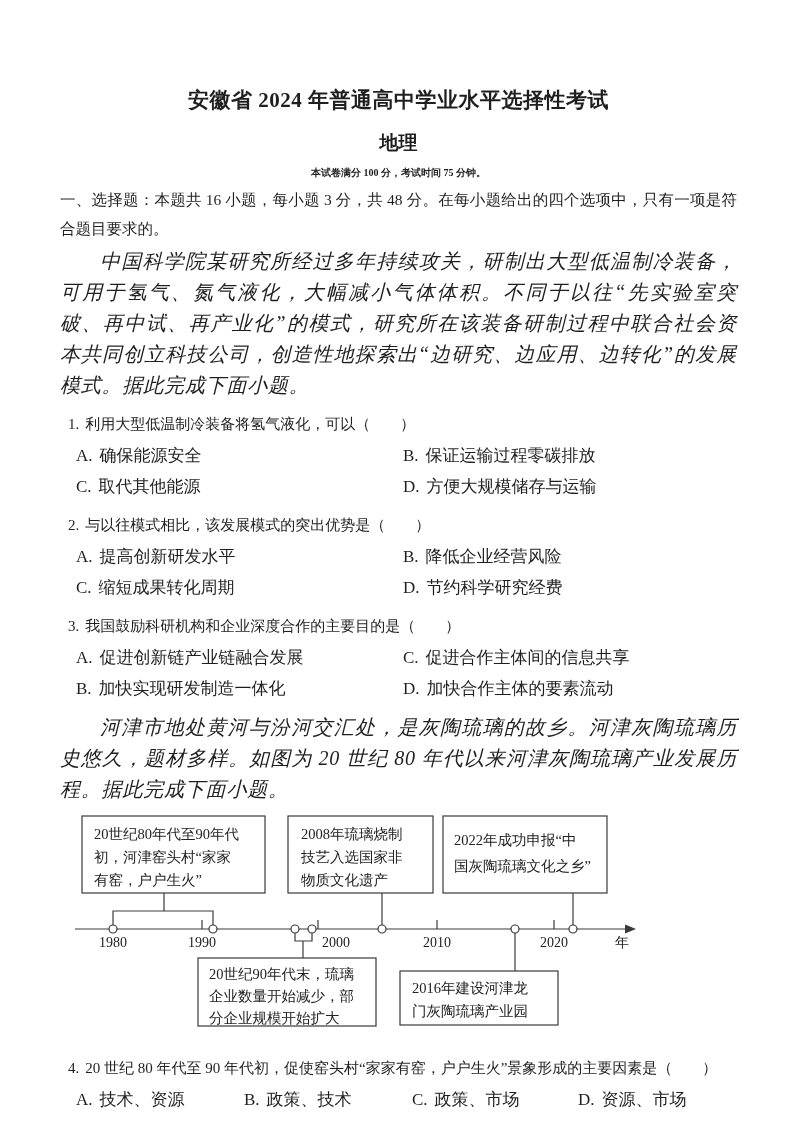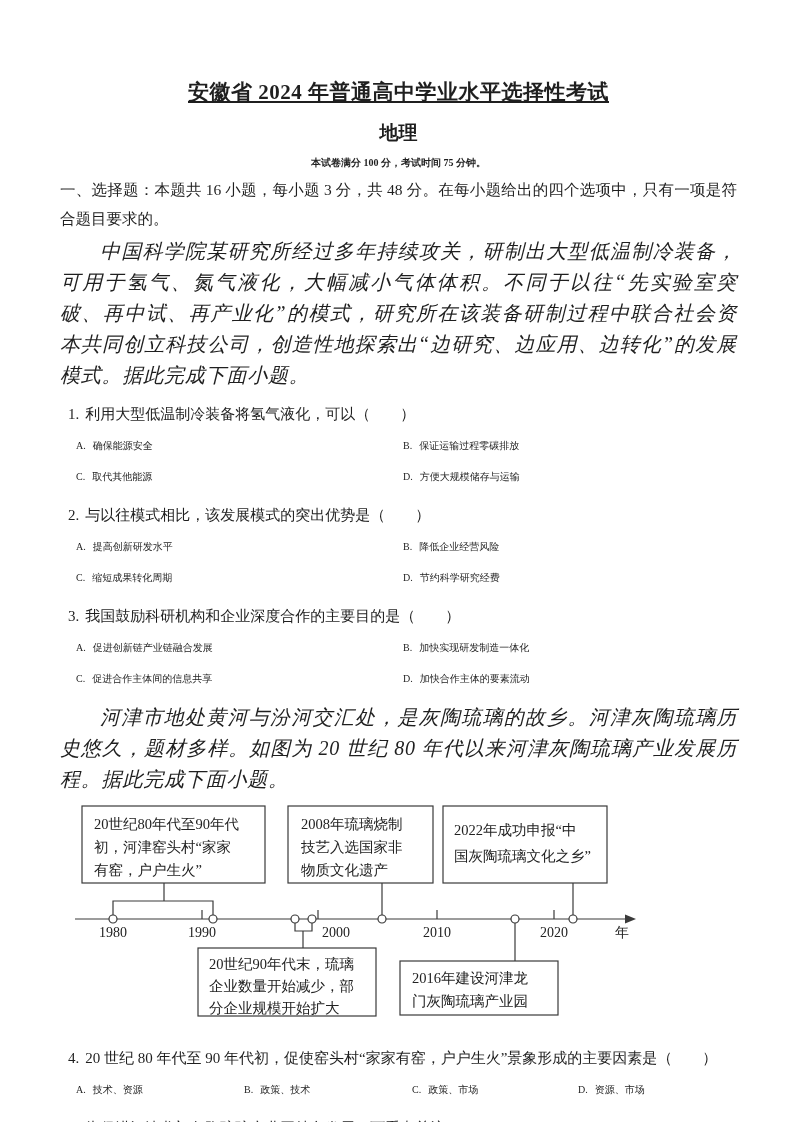--- a/index.html
+++ b/index.html
@@ -10,22 +10,21 @@
     margin: 0 auto;
     background: #ffffff;
     color: #1f1f1f;
     font-family: "Liberation Serif", "DejaVu Serif", serif;
     padding: 70px 56px 0 60px;
     overflow: hidden;
   }
   .center { text-align: center; }
   .exam-title {
     font-size: 21px; font-weight: bold; letter-spacing: 0.5px;
-    margin: 8px;
-    text-decoration: underline;
+    margin: 16px;
   }
   .exam-subject {
     font-size: 19px; font-weight: bold; margin: 14px 0 0 0;
   }
   .exam-info {
     font-size: 10px; font-weight: bold; margin: 10px 0 0 0;
   }
   .section-heading {
     font-size: 15.5px; font-weight: normal;
     text-align: justify; text-justify: inter-ideograph;
@@ -37,21 +36,21 @@
     text-indent: 2em; line-height: 31px; margin: 3px 0 0 0;
   }
   .question { margin: 8px; }
   .question p { margin: 0; line-height: 31px; font-size: 15px; }
   .q-stem .q-num { margin-right: 6px; }
   .q-options {
     display: grid; padding-left: 8px; margin: 0;
   }
   .q-options.two-col { grid-template-columns: 327px 1fr; }
   .q-options.four-col { grid-template-columns: 168px 168px 166px 1fr; }
-  .q-options div { line-height: 31px; font-size: 10px; }
+  .q-options div { line-height: 31px; font-size: 17px; }
   .opt-label { margin-right: 7px; }
   .figure-wrap { margin: 6px 0 0 0; }
   svg text {
     font-family: "Liberation Serif", "DejaVu Serif", serif;
     font-size: 14.5px; fill: #222222;
   }
   svg .axis-label { font-size: 14px; }
   svg rect.tl-box { fill: none; stroke: #3a3a3a; stroke-width: 1.2; }
   svg .tl-line { stroke: #3a3a3a; stroke-width: 1.2; fill: none; }
   svg circle.tl-dot { fill: #ffffff; stroke: #3a3a3a; stroke-width: 1.2; }
@@ -86,22 +85,22 @@
       <div><span class="opt-label">B.</span><span>降低企业经营风险</span></div>
       <div><span class="opt-label">C.</span><span>缩短成果转化周期</span></div>
       <div><span class="opt-label">D.</span><span>节约科学研究经费</span></div>
     </div>
   </div>
 
   <div class="question">
     <p class="q-stem"><span class="q-num">3.</span><span>我国鼓励科研机构和企业深度合作的主要目的是（　　）</span></p>
     <div class="q-options two-col">
       <div><span class="opt-label">A.</span><span>促进创新链产业链融合发展</span></div>
+      <div><span class="opt-label">C.</span><span>促进合作主体间的信息共享</span></div>
       <div><span class="opt-label">B.</span><span>加快实现研发制造一体化</span></div>
-      <div><span class="opt-label">C.</span><span>促进合作主体间的信息共享</span></div>
       <div><span class="opt-label">D.</span><span>加快合作主体的要素流动</span></div>
     </div>
   </div>
 
   <p class="passage">河津市地处黄河与汾河交汇处，是灰陶琉璃的故乡。河津灰陶琉璃历史悠久，题材多样。如图为 20 世纪 80 年代以来河津灰陶琉璃产业发展历程。据此完成下面小题。</p>
 
   <div class="figure-wrap">
     <svg width="680" height="230" viewBox="0 0 680 230">
 
       <rect class="tl-box" x="22" y="5" width="183" height="77"></rect>

